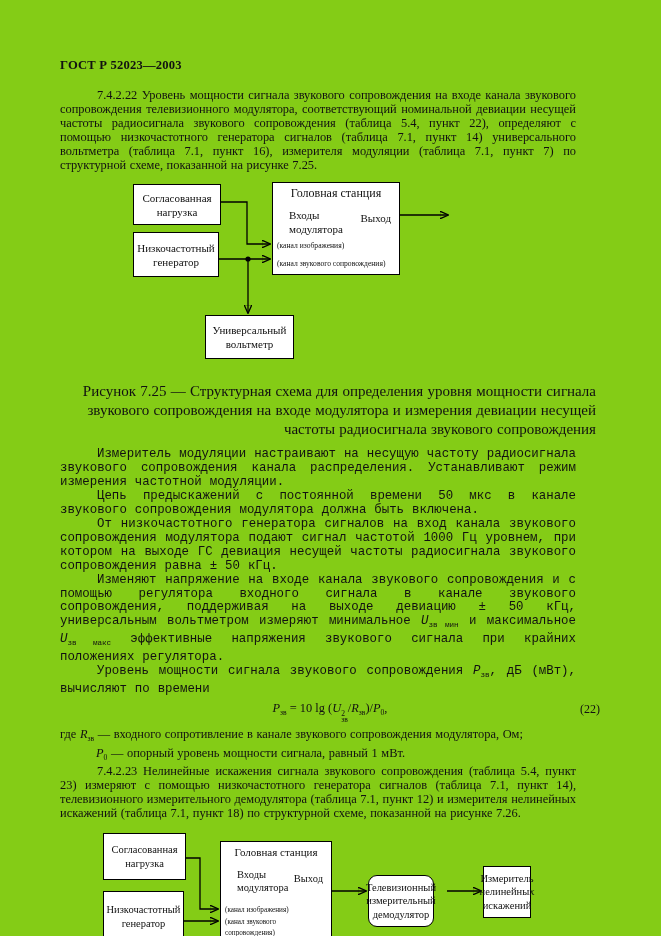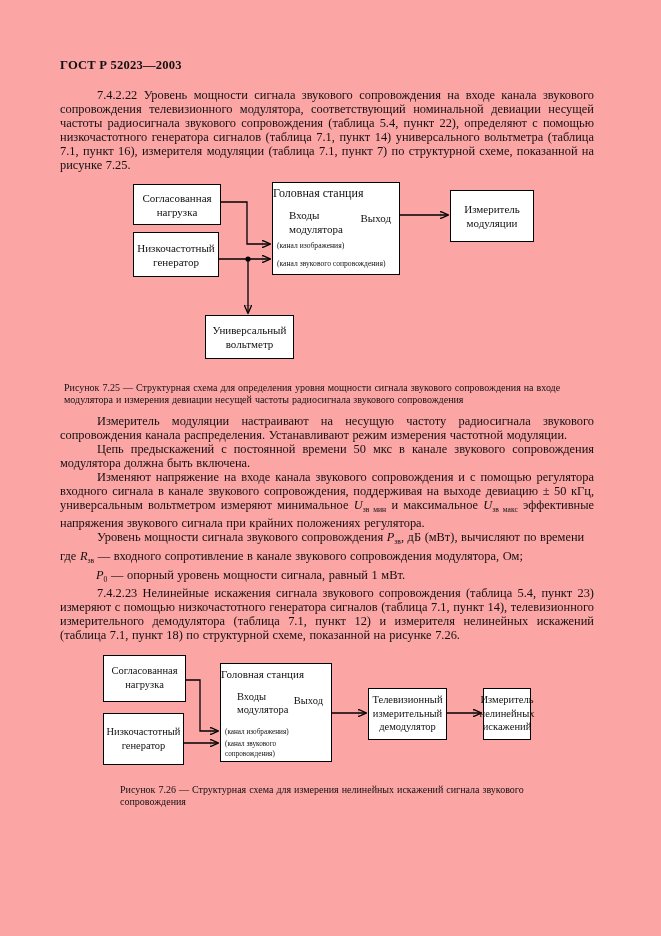--- a/index.html
+++ b/index.html
@@ -1,24 +1,24 @@
 <!DOCTYPE html>
 <html><head>
 <meta charset="utf-8">
 <style>
   * { margin:0; padding:0; box-sizing:border-box; }
   html,body { background:#e8e8e8; }
   .page {
     position:relative;
     width:661px; height:936px;
     margin:0 auto;
-    background:#fca5a5;
+    background:#84cc16;
     color:#111;
     font-family:"Liberation Serif","DejaVu Serif",serif;
-    padding:58px 67px 0 60px;
+    padding:58px 85px 0 60px;
     overflow:hidden;
   }
   .gost-header { font-size:12.6px; font-weight:bold; letter-spacing:.2px; margin-bottom:16px; }
   p.bt {
     font-size:12.4px; line-height:13.9px;
     text-align:justify; text-indent:37px;
     word-spacing:.5px;
   }
   .var { font-style:italic; }
   sub.s { font-size:7.6px; font-style:normal; vertical-align:-3px; letter-spacing:0;margin-top:33px; }
@@ -29,34 +29,34 @@
   .wires { position:absolute; left:0; top:0; }
   .wires path { stroke:#000; stroke-width:1.3; fill:none; }
   .wires circle { fill:#000; }
   .dbox {
     position:absolute; border:1.6px solid #000; background:#fff;
     display:flex; align-items:center; justify-content:center;
     text-align:center; font-size:11px; line-height:1.3;
   }
   .fig26 .dbox { font-size:10.5px; }
   .headend { display:block; text-align:left; }
-  .he-title { position:absolute; top:3px; left:0; right:0; text-align:left; font-size:12px; }
+  .he-title { position:absolute; top:3px; left:0; right:0; text-align:center; font-size:12px; }
   .fig26 .he-title { font-size:11px; }
   .he-inputs { position:absolute; left:16px; top:26px; width:70px; font-size:11px; line-height:1.25; }
   .fig26 .he-inputs { top:26px; font-size:10.5px; }
   .he-output { position:absolute; right:8px; top:28px; font-size:11px; }
   .fig26 .he-output { top:30px; font-size:10.5px; }
   .he-video { position:absolute; left:4px; top:58px; font-size:7.6px; white-space:nowrap; }
   .fig26 .he-video { top:64px; font-size:7.2px; }
   .he-audio { position:absolute; left:4px; top:76px; font-size:7.6px; white-space:nowrap; }
   .fig26 .he-audio { top:75px; font-size:7.2px; white-space:normal; width:72px; line-height:1.45; }
-  .caption { width:540px; text-align:left; font-size:10px; line-height:12px; word-spacing:.5px; }
+  .caption { width:540px; text-align:right; font-size:15px; line-height:19px; word-spacing:.5px; }
   .cap25 { margin-top:10px; padding:0 4px; }
   .cap26 { margin-top:15px; padding:0 60px; }
-  .textblock { margin-top:9px; }
+  .textblock { margin-top:9px;font-family:Liberation Mono, monospace; }
   .formula-row { position:relative; width:540px; text-align:center; font-size:12.4px; margin:4px 0 3px; }
   .formula-num { position:absolute; right:0; top:1px; font-size:12px; font-style:normal; }
   .stk { display:inline-flex; flex-direction:column; align-items:flex-start; font-size:7.6px; line-height:6.6px; vertical-align:-4px; font-style:normal; }
   .where { font-size:12.4px; line-height:14.2px; text-align:justify; word-spacing:.5px; }
   .where-indent { margin-left:36px;font-family:Liberation Serif, serif; }
   .page-number { margin-top:27px; font-size:12.4px; }
 </style>
 </head>
 <body>
 
@@ -85,37 +85,42 @@
     <div class="dbox" style="left:73px;top:52px;width:86px;height:45px;">
       <span>Низкочастотный генератор</span>
     </div>
     <div class="dbox headend" style="left:212px;top:2px;width:128px;height:93px;">
       <div class="he-title">Головная станция</div>
       <div class="he-inputs">Входы модулятора</div>
       <div class="he-output">Выход</div>
       <div class="he-video">(канал изображения)</div>
       <div class="he-audio">(канал звукового сопровождения)</div>
     </div>
-    <div class="dbox" style="left:390px;top:10px;width:84px;height:52px;">
-      <span>Измеритель модуляции</span>
-    </div>
     <div class="dbox" style="left:145px;top:135px;width:89px;height:44px;">
       <span>Универсальный вольтметр</span>
     </div>
   </div>
 
   <div class="caption cap25">Рисунок 7.25 — Структурная схема для определения уровня мощности сигнала звукового сопровождения на входе модулятора и измерения девиации несущей частоты радиосигнала звукового сопровождения</div>
 
   <div class="textblock">
     <p class="bt">Измеритель модуляции настраивают на несущую частоту радиосигнала звукового сопровождения канала распределения. Устанавливают режим измерения частотной модуляции.</p>
     <p class="bt">Цепь предыскажений с постоянной времени 50 мкс в канале звукового сопровождения модулятора должна быть включена.</p>
+    <p class="bt">От низкочастотного генератора сигналов на вход канала звукового сопровождения модулятора подают сигнал частотой 1000 Гц уровнем, при котором на выходе ГС девиация несущей частоты радиосигнала звукового сопровождения равна ± 50 кГц.</p>
     <p class="bt"><span>Изменяют напряжение на входе канала звукового сопровождения и с помощью регулятора входного сигнала в канале звукового сопровождения, поддерживая на выходе девиацию ± 50 кГц, универсальным вольтметром измеряют минимальное </span><span class="var">U</span><sub class="s">зв мин</sub><span> и максимальное </span><span class="var">U</span><sub class="s">зв макс</sub><span> эффективные напряжения звукового сигнала при крайних положениях регулятора.</span></p>
     <p class="bt"><span>Уровень мощности сигнала звукового сопровождения </span><span class="var">P</span><sub class="s">зв</sub><span>, дБ (мВт), вычисляют по времени</span></p>
   </div>
 
+  <div class="formula-row">
+    <span class="var">P</span><sub class="s">зв</sub><span> = 10 lg (</span><span class="var">U</span><span class="stk">
+        <span>2</span>
+        <span>зв</span>
+      </span><span>/</span><span class="var">R</span><sub class="s">зв</sub><span>)/</span><span class="var">P</span><sub class="s">0</sub><span>,</span>
+    <span class="formula-num">(22)</span>
+  </div>
 
   <div class="where"><span>где </span><span class="var">R</span><sub class="s">зв</sub><span> — входного сопротивление в канале звукового сопровождения модулятора, Ом;</span></div>
   <div class="where where-indent"><span class="var">P</span><sub class="s">0</sub><span> — опорный уровень мощности сигнала, равный 1 мВт.</span></div>
 
   <p class="bt">7.4.2.23 Нелинейные искажения сигнала звукового сопровождения (таблица 5.4, пункт 23) измеряют с помощью низкочастотного генератора сигналов (таблица 7.1, пункт 14), телевизионного измерительного демодулятора (таблица 7.1, пункт 12) и измерителя нелинейных искажений (таблица 7.1, пункт 18) по структурной схеме, показанной на рисунке 7.26.</p>
 
   <div class="diagram fig26">
     <svg class="wires" width="540" height="116" viewBox="0 0 540 116">
       <defs>
         <marker id="a26" markerWidth="9" markerHeight="8" refX="8.5" refY="4" orient="auto" markerUnits="userSpaceOnUse">
@@ -133,21 +138,21 @@
     <div class="dbox" style="left:43px;top:60px;width:81px;height:52px;">
       <span>Низкочастотный генератор</span>
     </div>
     <div class="dbox headend" style="left:160px;top:10px;width:112px;height:99px;">
       <div class="he-title">Головная станция</div>
       <div class="he-inputs">Входы модулятора</div>
       <div class="he-output">Выход</div>
       <div class="he-video">(канал изображения)</div>
       <div class="he-audio">(канал звукового сопровождения)</div>
     </div>
-    <div class="dbox" style="left:308px;top:35px;width:79px;height:52px;">
+    <div class="dbox" style="left:308px;top:44px;width:66px;height:52px;border-radius:9px;">
       <span>Телевизионный измерительный демодулятор</span>
     </div>
     <div class="dbox" style="left:423px;top:35px;width:48px;height:52px;justify-content:center;">
       <span>Измеритель нелинейных искажений</span>
     </div>
   </div>
 
   <div class="caption cap26">Рисунок 7.26 — Структурная схема для измерения нелинейных искажений сигнала звукового сопровождения</div>
 
 

